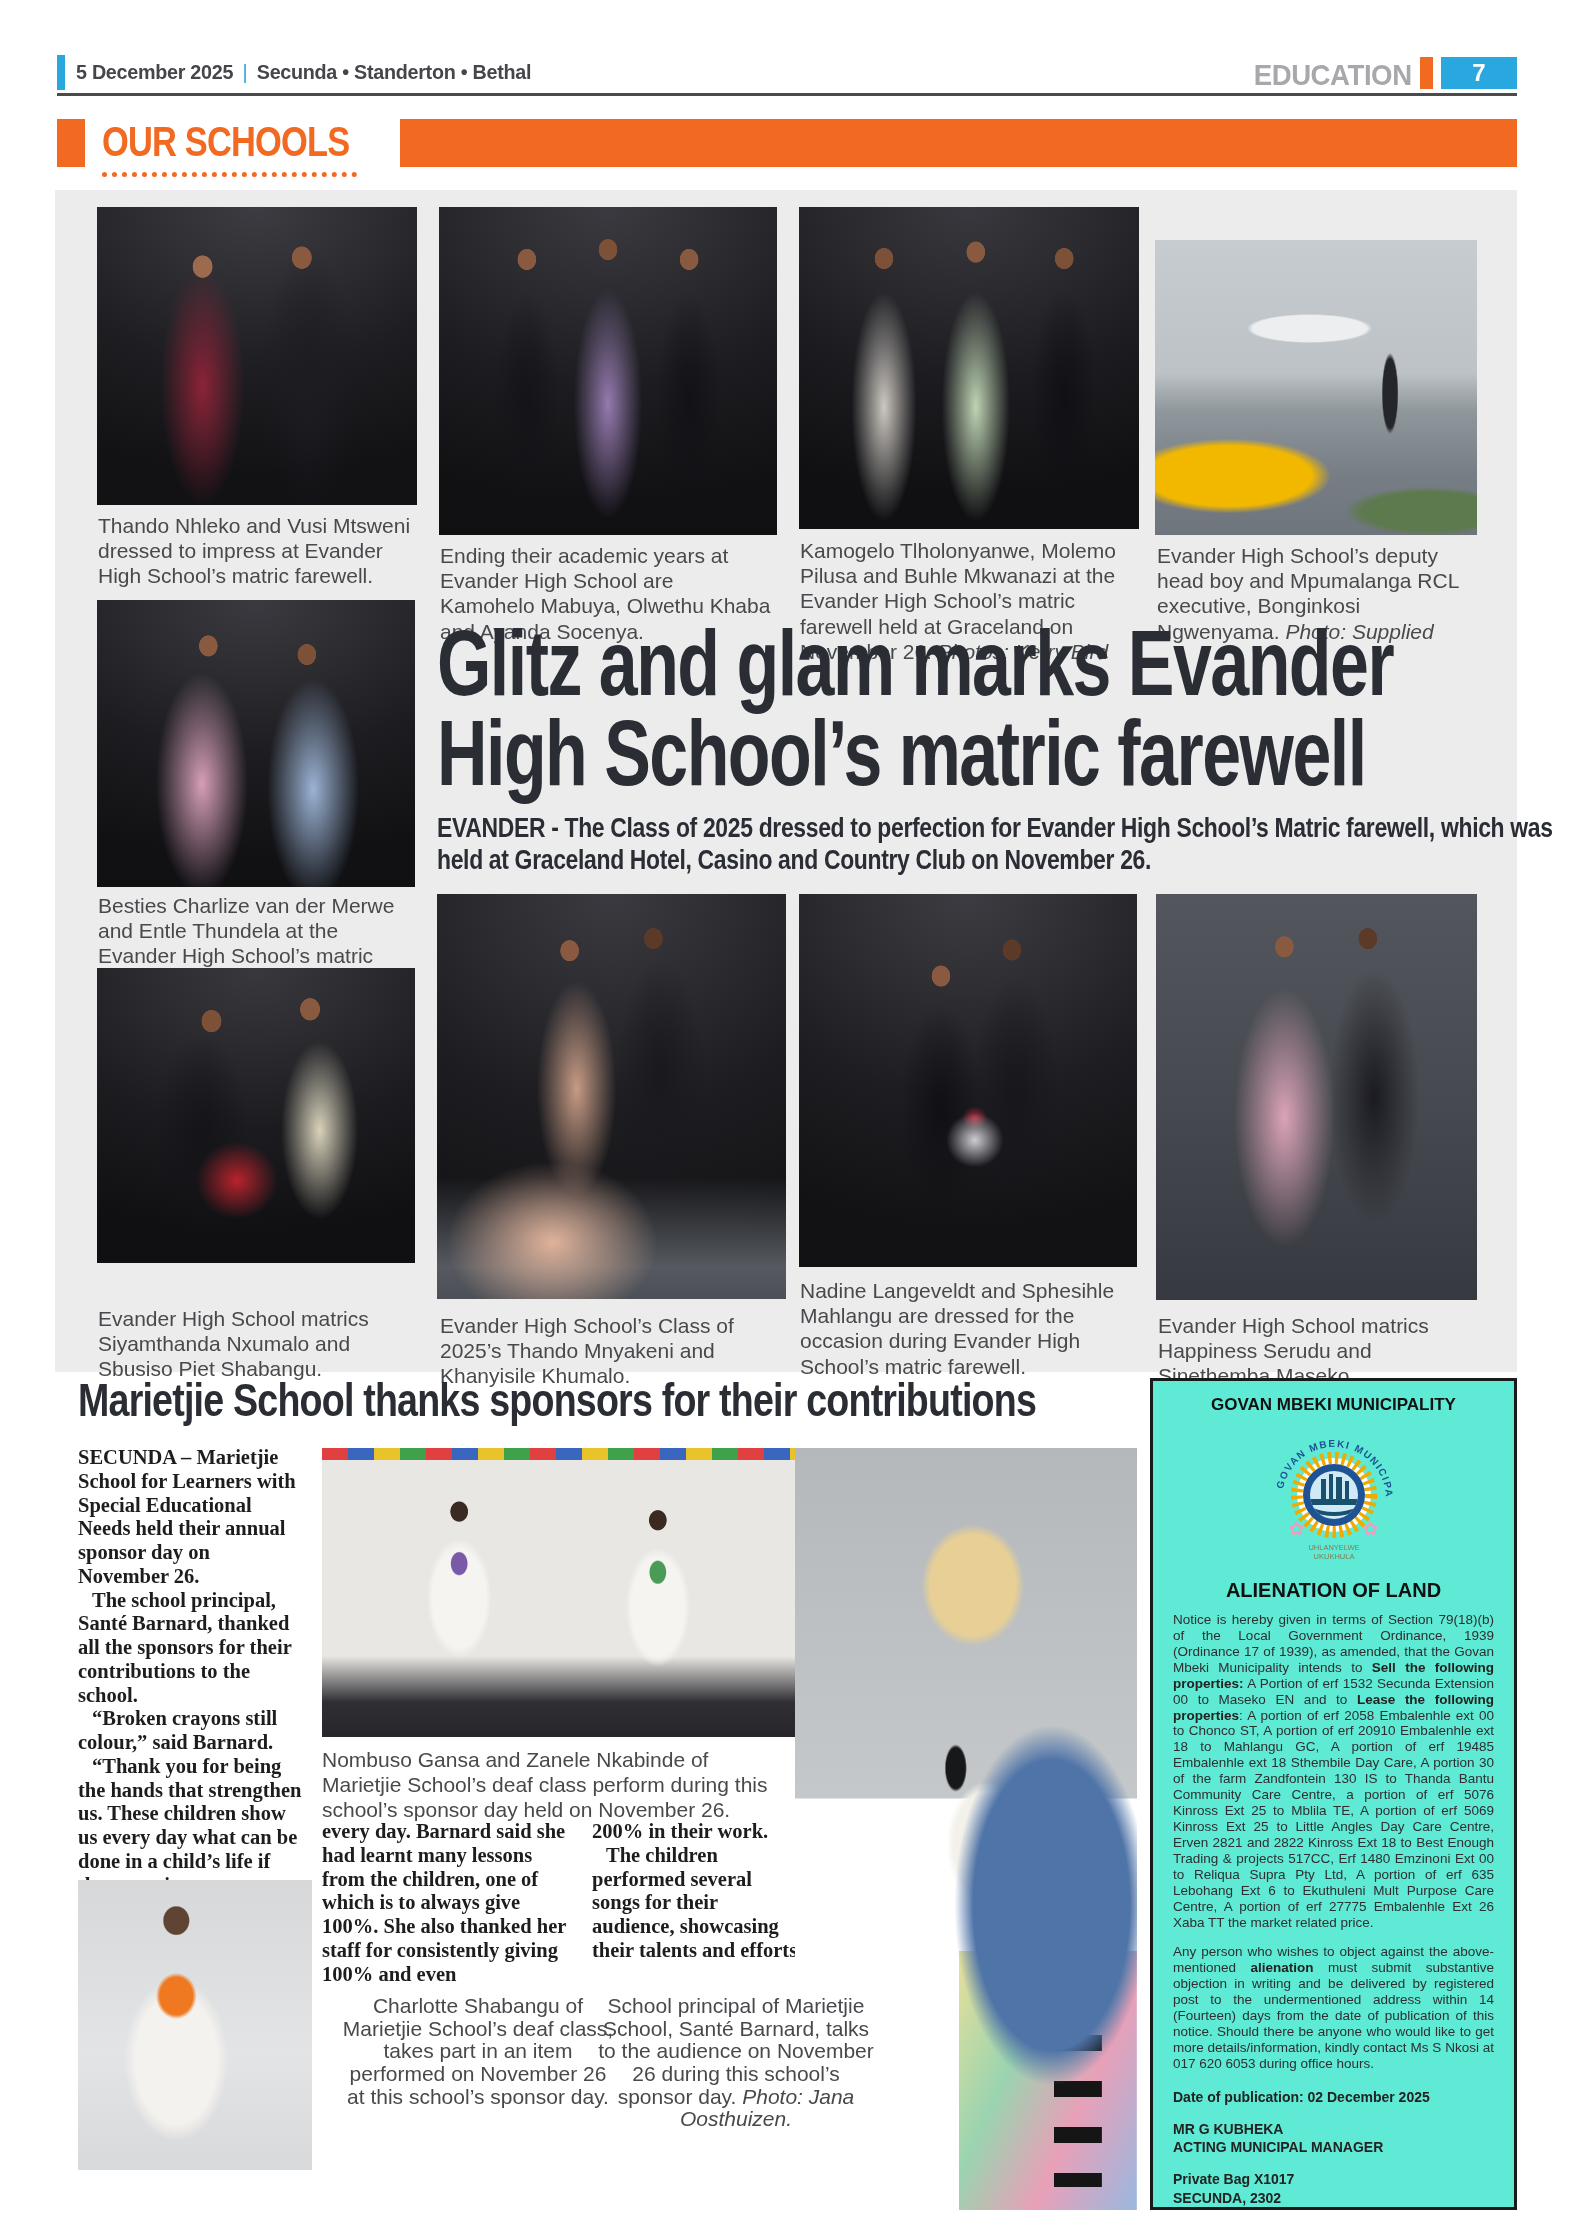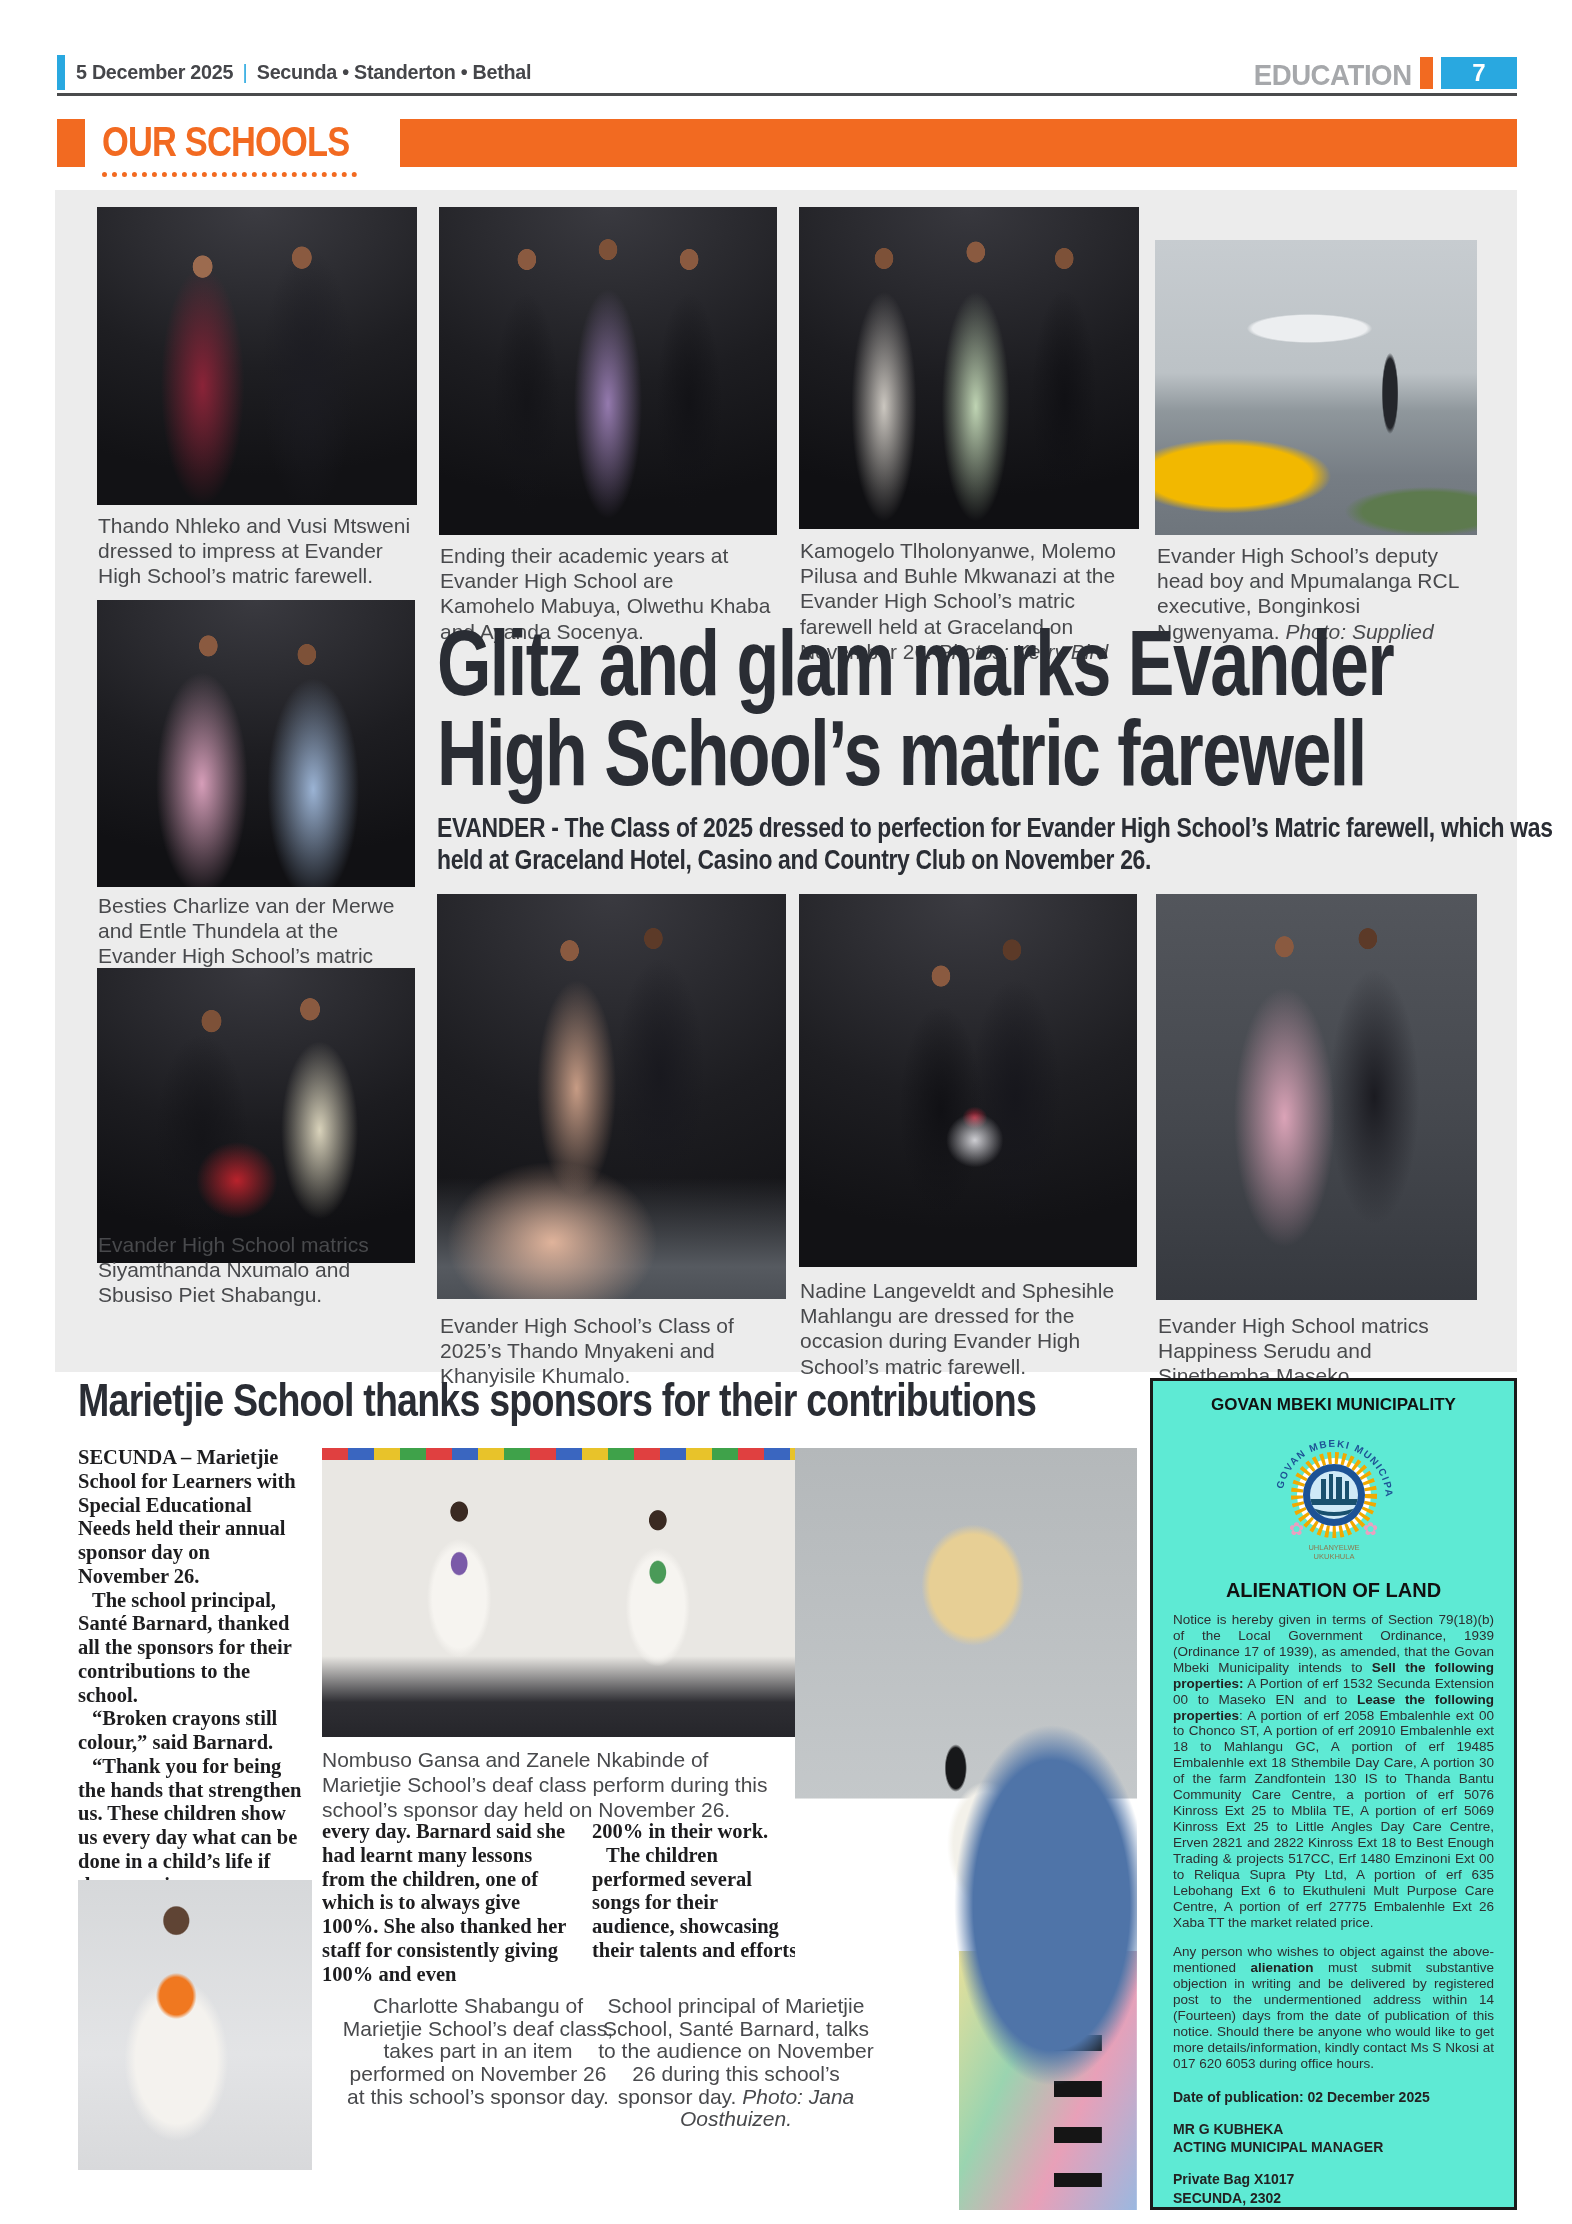--- a/index.html
+++ b/index.html
@@ -116,21 +116,21 @@
     <span>Besties Charlize van der Merwe and Entle Thundela at the Evander High School’s matric farewell.</span>
   </div>
 
   <div class="ph" style="left:97px;top:968px;width:318px;height:295px;background:
       radial-gradient(16px 18px at 36% 18%,#7d5138 60%,rgba(0,0,0,0) 64%),
       radial-gradient(16px 18px at 67% 14%,#8a5a40 60%,rgba(0,0,0,0) 64%),
       radial-gradient(58px 55px at 44% 72%,rgba(194,35,45,.95),rgba(0,0,0,0) 70%),
       radial-gradient(52px 120px at 70% 55%,rgba(233,226,200,.92),rgba(0,0,0,0) 74%),
       radial-gradient(62px 140px at 33% 58%,rgba(20,20,24,.95),rgba(0,0,0,0) 75%),
       radial-gradient(120% 90% at 50% 0%,#38383e 0%,#1c1c20 60%,#101013 100%);"></div>
-  <div class="cap" style="left:98px;top:1232px;width:312px;">
+  <div class="cap" style="left:98px;top:1306px;width:312px;">
     <span>Evander High School matrics Siyamthanda Nxumalo and Sbusiso Piet Shabangu.</span>
   </div>
 
   <div class="abs headline" style="left:437px;top:618px;width:1300px;">Glitz and glam marks Evander High School’s matric farewell</div>
   <div class="abs standfirst" style="left:437px;top:812px;width:1330px;">EVANDER - The Class of 2025 dressed to perfection for Evander High School’s Matric farewell, which was held at Graceland Hotel, Casino and Country Club on November 26.</div>
 
   <div class="ph" style="left:437px;top:894px;width:349px;height:405px;background:
       radial-gradient(15px 17px at 38% 14%,#8a5a40 60%,rgba(0,0,0,0) 64%),
       radial-gradient(15px 17px at 62% 11%,#5c3a28 60%,rgba(0,0,0,0) 64%),
       radial-gradient(150px 115px at 33% 86%,rgba(232,185,159,.95),rgba(0,0,0,0) 70%),

